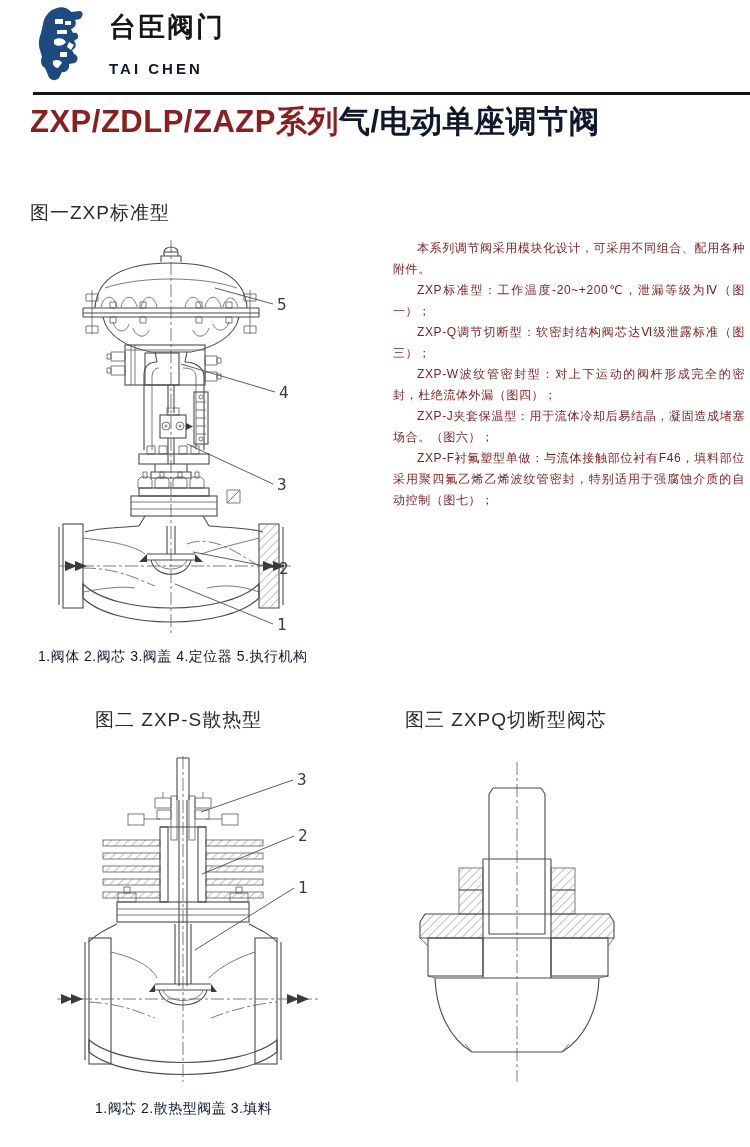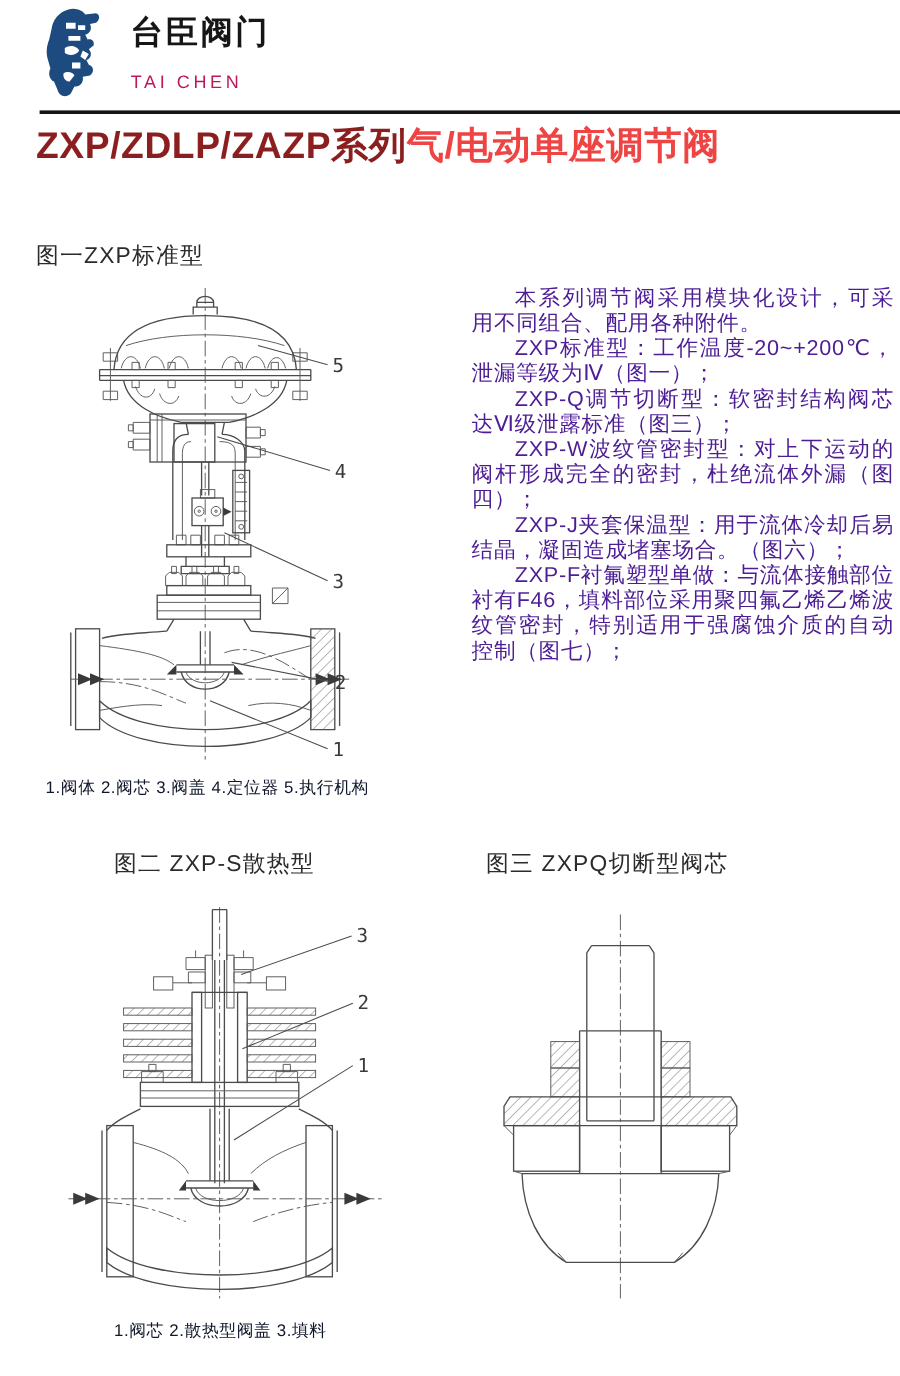--- a/index.html
+++ b/index.html
@@ -3,34 +3,34 @@
 <meta charset="utf-8">
 <style>
   html,body{margin:0;padding:0;background:#ffffff;}
   .page{position:relative;width:750px;height:1147px;background:#fff;overflow:hidden;
         font-family:"Liberation Sans","DejaVu Sans",sans-serif;color:#3c3c3c;}
   
   .logo{position:absolute;left:35px;top:6px;display:flex;align-items:center;}
   .logo-mark{width:62px;height:76px;}
   .logo-text{margin-left:12px;}
   .logo-cn{font-size:27px;font-weight:bold;color:#161616;letter-spacing:2px;line-height:30px;}
-  .logo-en{font-size:15px;font-weight:normal;color:#be185d;letter-spacing:3px;margin-top:18px;}
+  .logo-en{font-size:15px;font-weight:bold;color:#0f172a;letter-spacing:3px;margin-top:18px;}
   .header-rule{position:absolute;left:33px;right:0;top:92px;height:3px;background:#151515;}
   
   .title{position:absolute;left:30px;top:101px;font-size:31px;font-weight:600;letter-spacing:0.5px;white-space:nowrap;}
   .title .red{color:#8b1f1f;}
-  .title .dark{color:#ef4444;text-align:center;}
+  .title .dark{color:#0f172a;text-align:center;}
   
   .fig-heading{position:absolute;font-size:19px;color:#2b2b2b;letter-spacing:1px;}
   #fig1-heading{left:30px;top:200px;}
   #fig2-heading{left:95px;top:707px;}
   #fig3-heading{left:405px;top:707px;}
   
-  .desc{position:absolute;left:393px;top:238px;width:352px;font-size:18px;line-height:21px;
-        color:#4c1d95;text-align:justify;letter-spacing:0.6px;}
+  .desc{position:absolute;left:393px;top:238px;width:352px;font-size:12px;line-height:21px;
+        color:#7f1d1d;text-align:justify;letter-spacing:0.6px;}
   .desc p{margin:0;text-indent:2em;}
   
   .caption{position:absolute;font-size:14px;color:#0f172a;letter-spacing:0.5px;}
   #caption-fig1{left:38px;top:648px;}
   #caption-fig2{left:95px;top:1100px;}
   
   .drawing{position:absolute;}
   #fig1-svg{left:55px;top:236px;}
   #fig2-svg{left:55px;top:752px;}
   #fig3-svg{left:405px;top:756px;}

